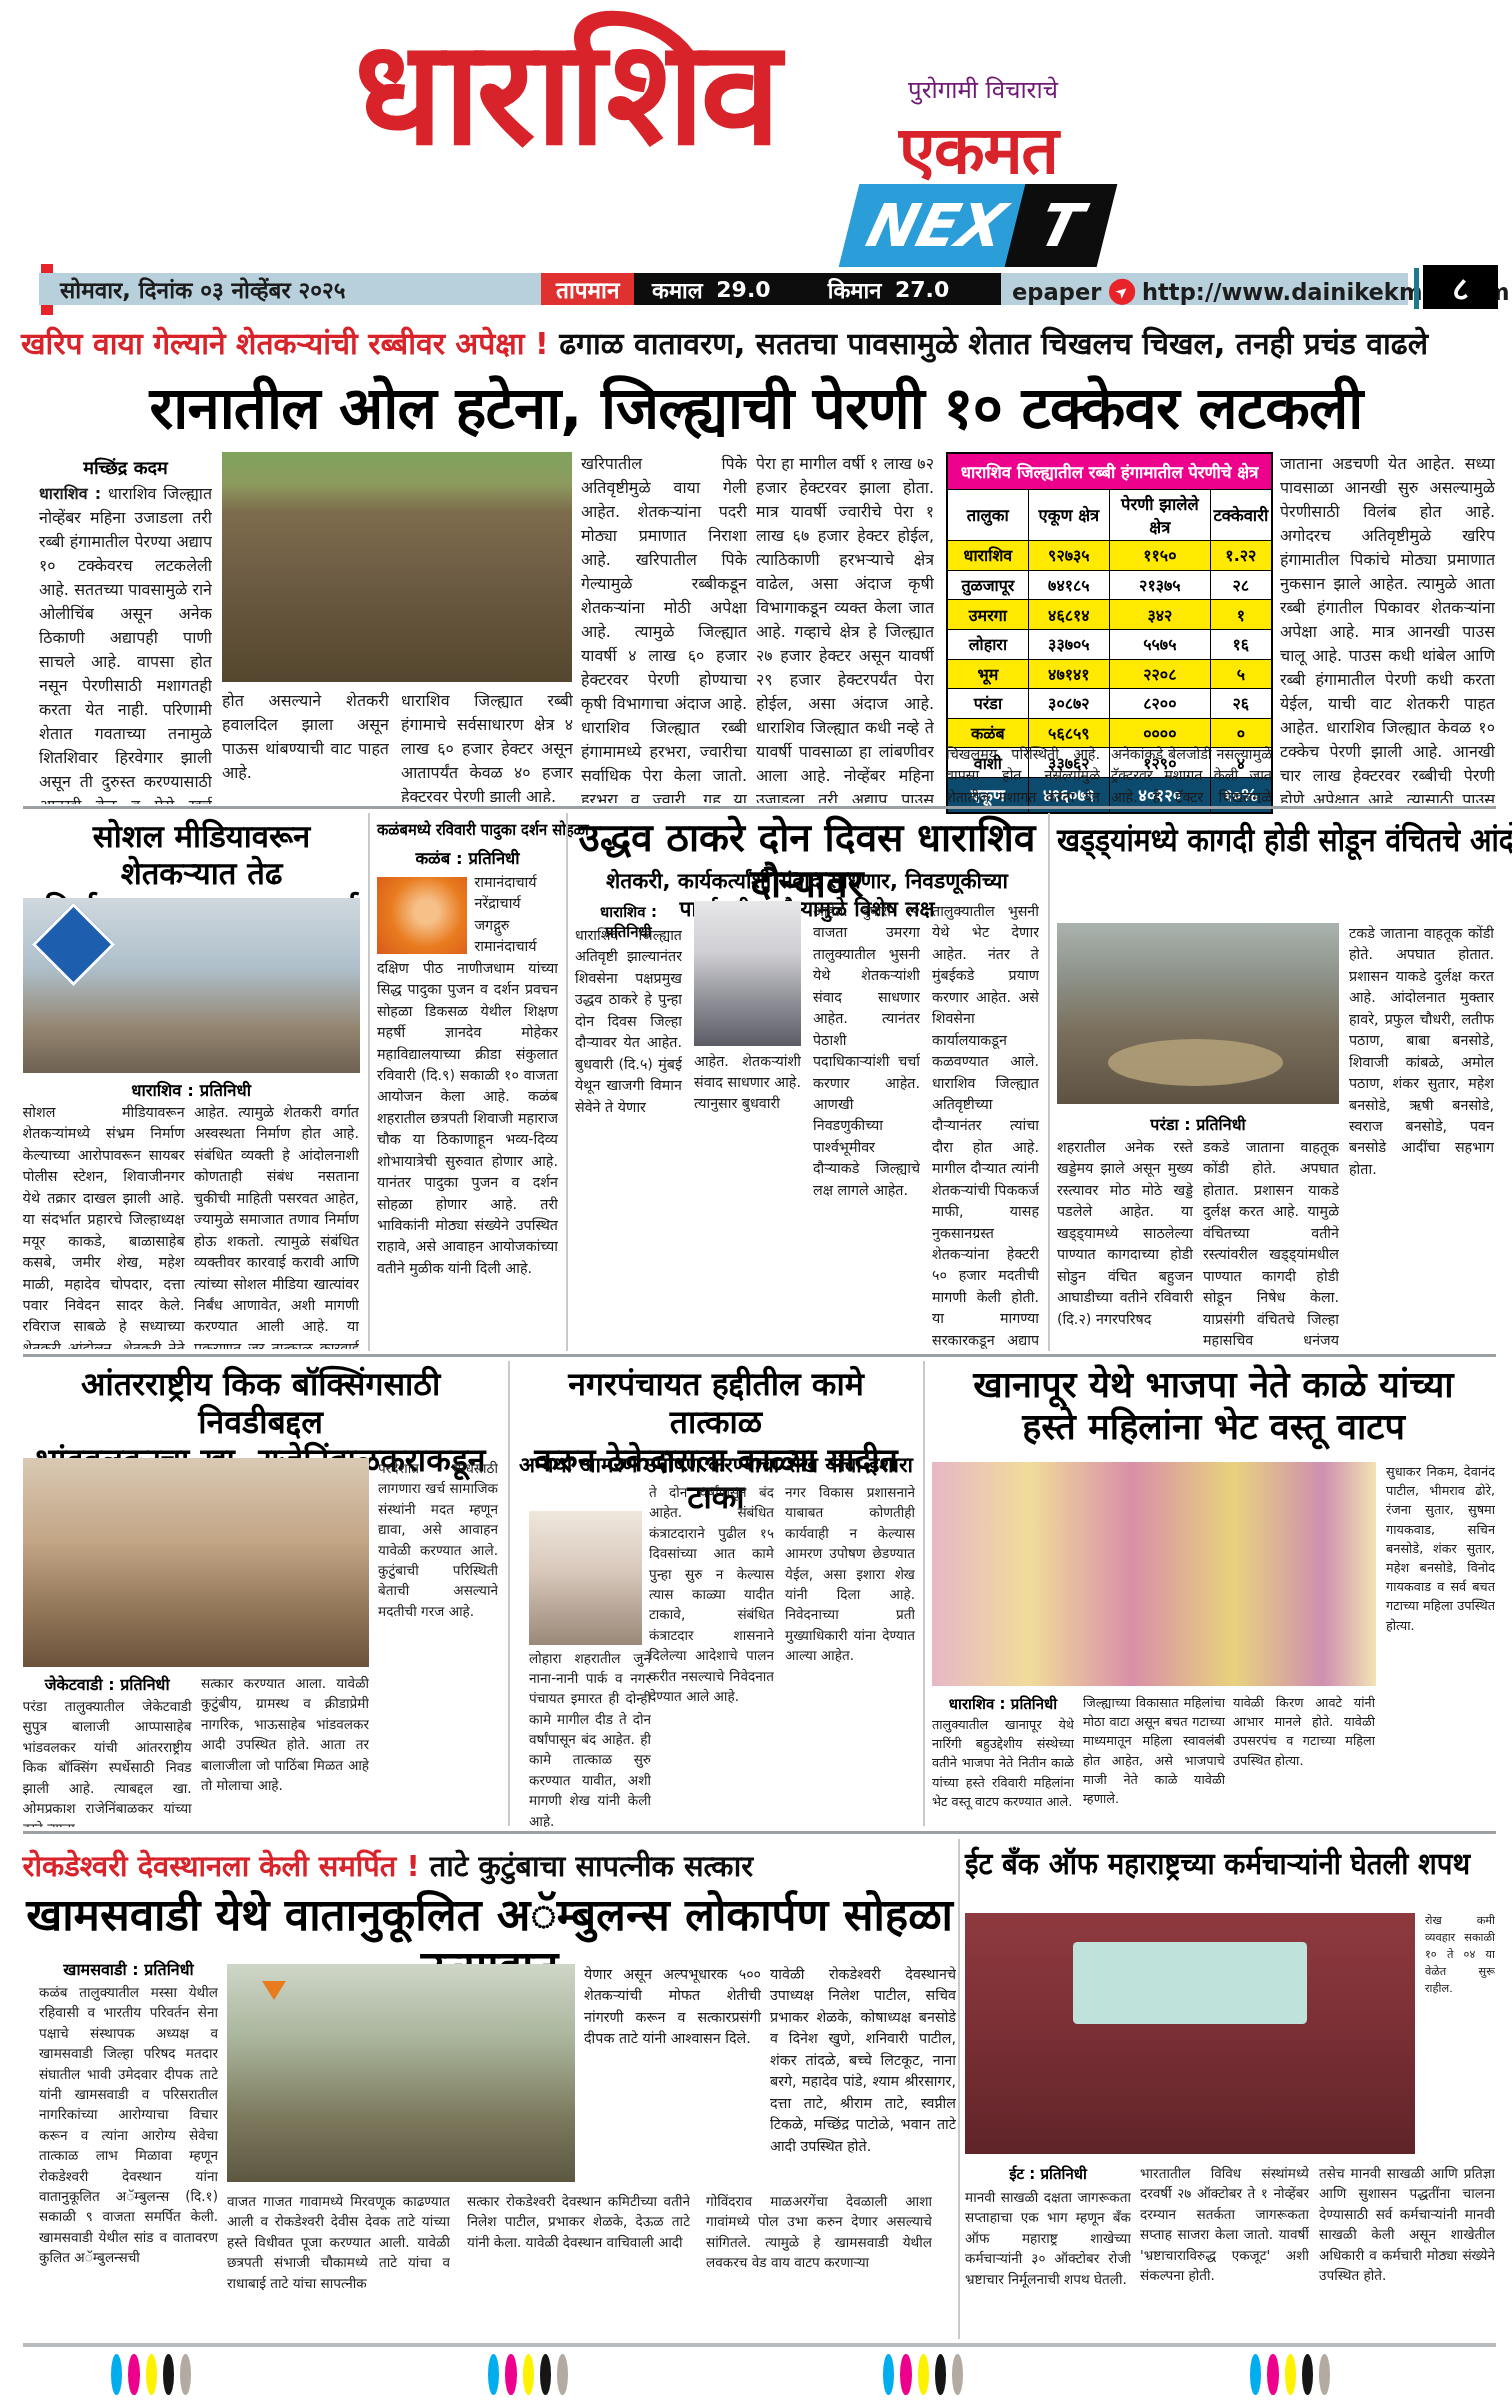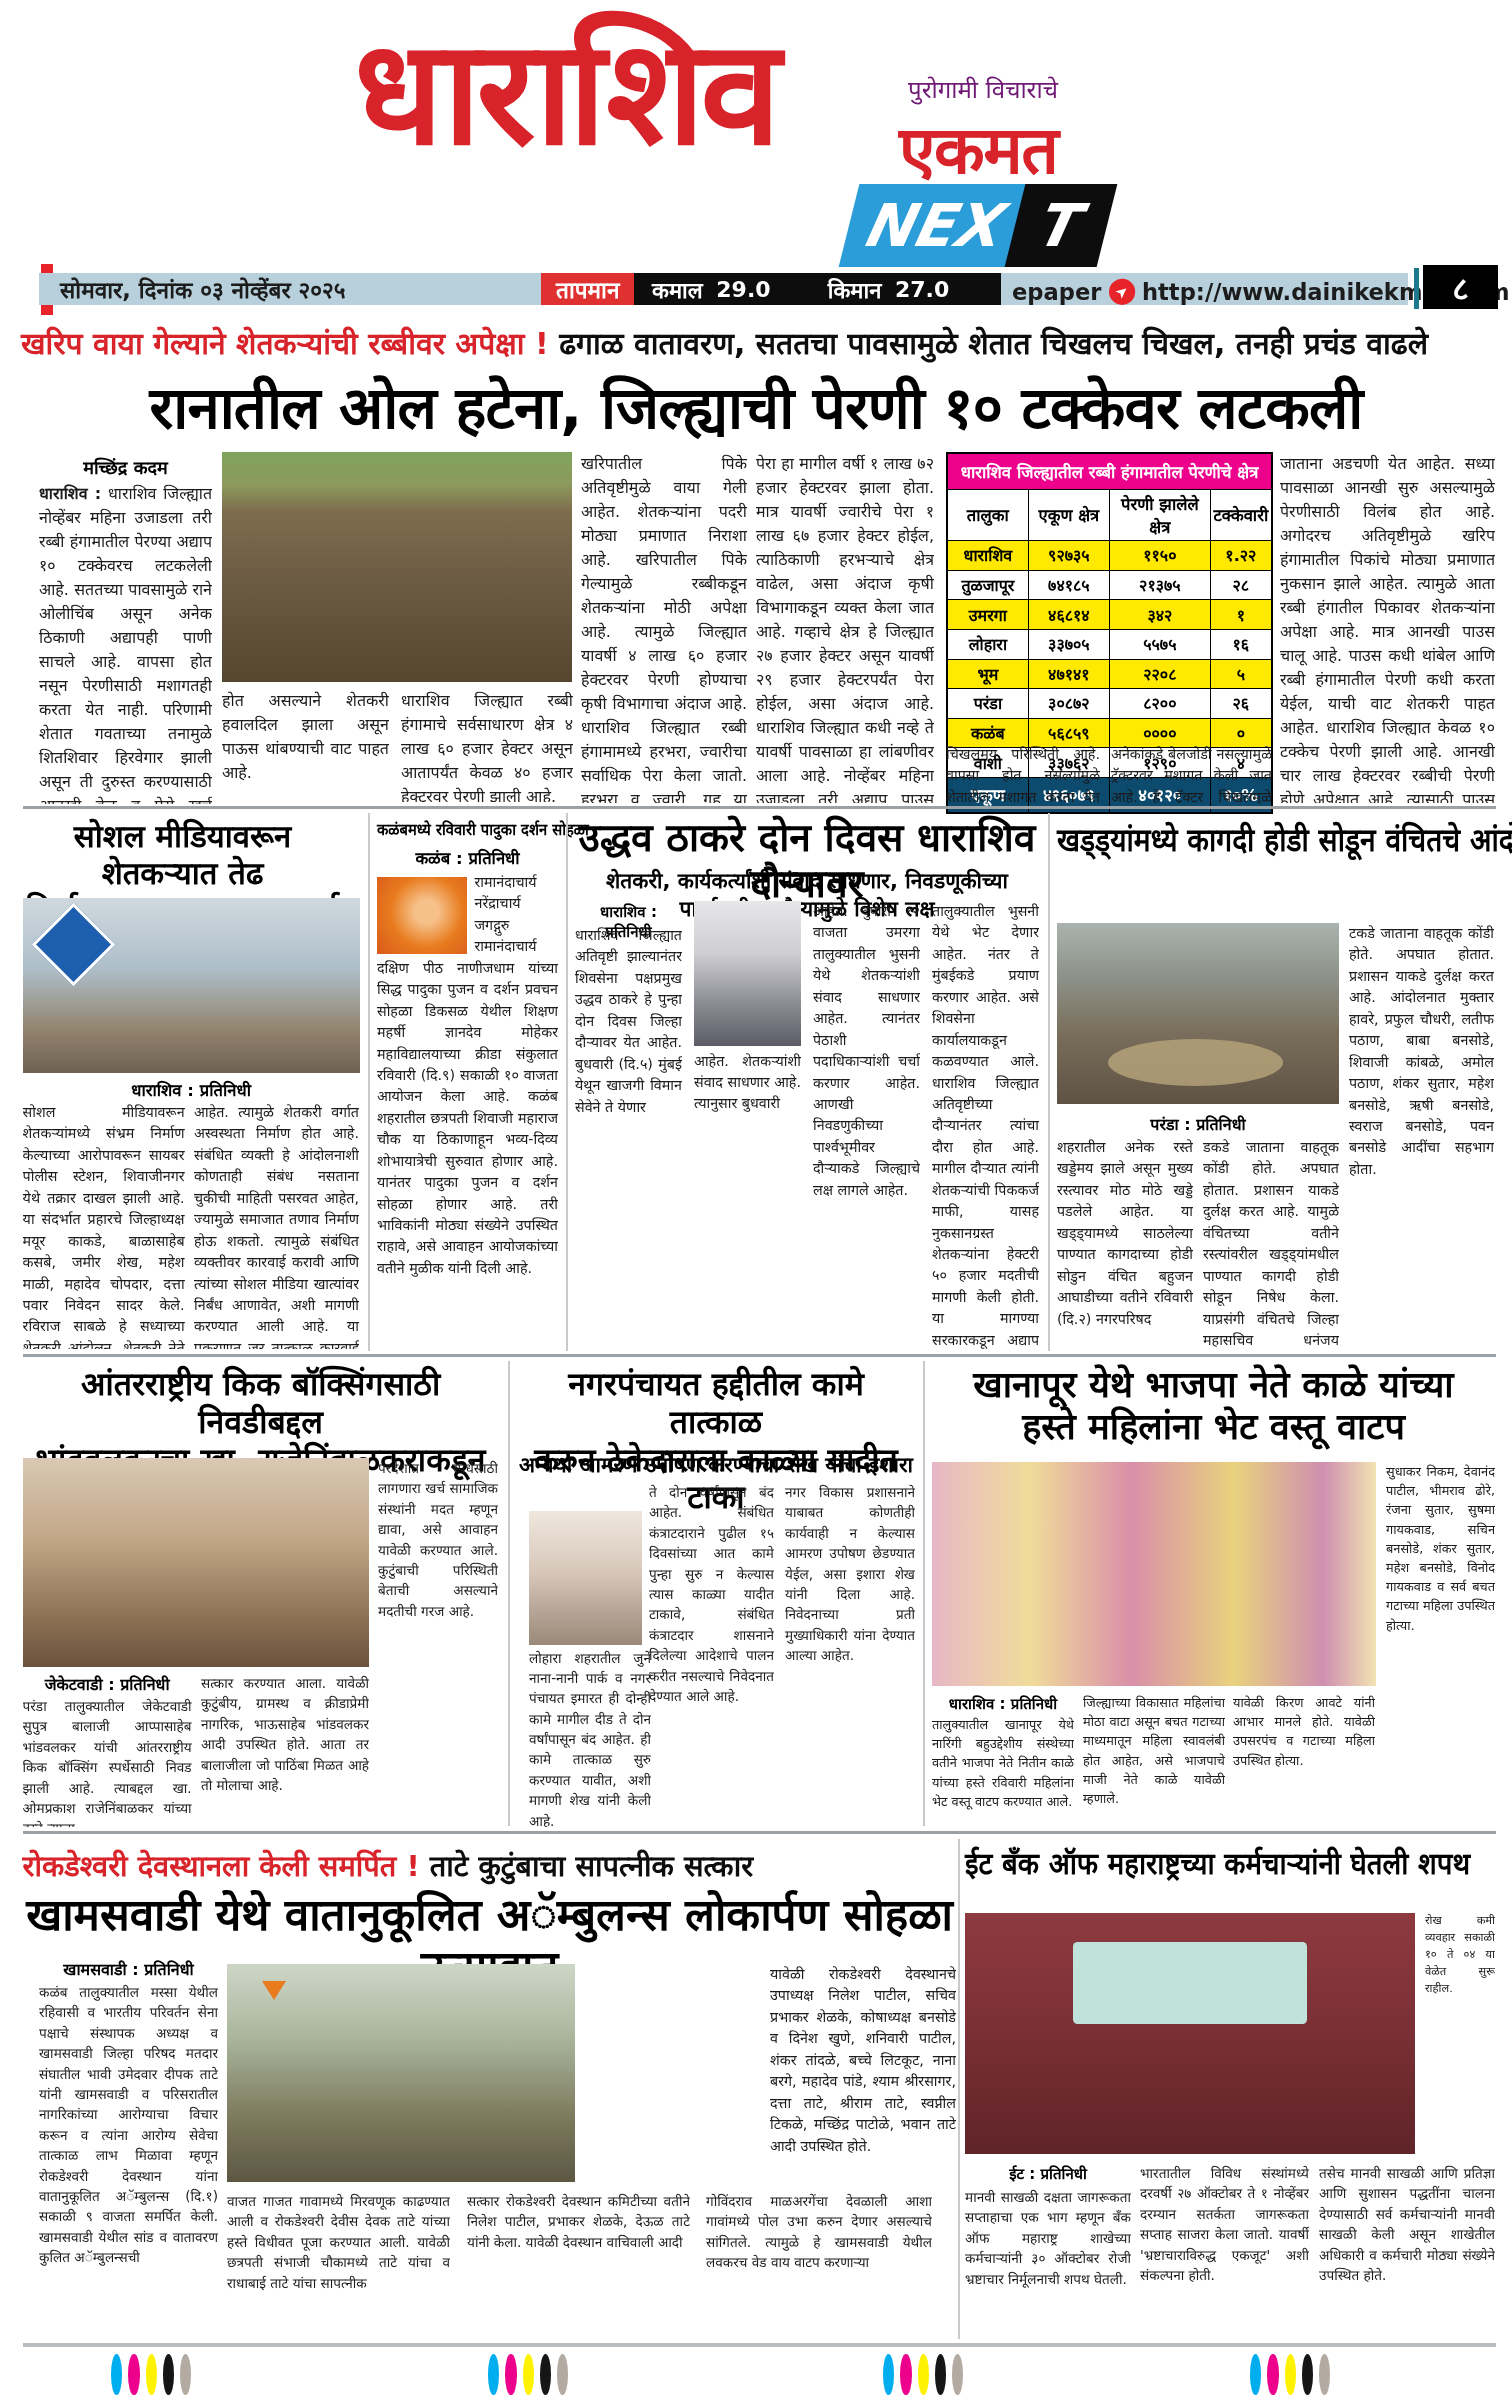--- a/index.html
+++ b/index.html
@@ -206,21 +206,21 @@
         </tr>
   </tbody>
     </table>
 
   <div class="col" style="left:946px;top:744px;width:154px;height:59px;font-size:14.3px;">चिखलमय परिस्थिती आहे. वापसा होत नसल्यामुळे शेतातील मशागत करता येत नाही. अलीकडे</div>
   <div class="col" style="left:1111px;top:744px;width:161px;height:59px;font-size:14.3px;">अनेकांकडे बेलजोडी नसल्यामुळे ट्रॅक्टरवर मशागत केली जात आहे. हे ट्रॅक्टर चिखलमुळे शेतात</div>
   <div class="col" style="left:1280px;top:452px;width:215px;height:351px;font-size:16px;">जाताना अडचणी येत आहेत. सध्या पावसाळा आनखी सुरु असल्यामुळे पेरणीसाठी विलंब होत आहे. अगोदरच अतिवृष्टीमुळे खरिप हंगामातील पिकांचे मोठ्या प्रमाणात नुकसान झाले आहेत. त्यामुळे आता रब्बी हंगातील पिकावर शेतकऱ्यांना अपेक्षा आहे. मात्र आनखी पाउस चालू आहे. पाउस कधी थांबेल आणि रब्बी हंगामातील पेरणी कधी करता येईल, याची वाट शेतकरी पाहत आहेत. धाराशिव जिल्ह्यात केवळ १० टक्केच पेरणी झाली आहे. आनखी चार लाख हेक्टरवर रब्बीची पेरणी होणे अपेक्षात आहे. त्यासाठी पाउस बंद होण्याची शेतकरी वाट पाहत आहे.</div>
 
   <div class="rule-h" style="left:22.6px;top:806px;width:1473px;height:3px;"></div>
 
-  <div class="hl" style="left:14px;top:818px;width:337px;font-size:31px;">
+  <div class="hl" style="left:33px;top:818px;width:337px;font-size:31px;">
     <div>सोशल मीडियावरून शेतकऱ्यात तेढ</div>
       <div>निर्माण करणाऱ्यावर कारवाई करा</div>
   </div>
   <div class="photo ph-cyber" style="left:22.6px;top:898px;width:337px;height:175px;"></div>
   <div class="byline" style="left:22.6px;top:1078px;width:337px;font-size:16.6px;">धाराशिव : प्रतिनिधी</div>
   <div class="col" style="left:22.6px;top:1102px;width:162px;height:247px;font-size:14.3px;">सोशल मीडियावरून शेतकऱ्यांमध्ये संभ्रम निर्माण केल्याच्या आरोपावरून सायबर पोलीस स्टेशन, शिवाजीनगर येथे तक्रार दाखल झाली आहे. या संदर्भात प्रहारचे जिल्हाध्यक्ष मयूर काकडे, बाळासाहेब कसबे, जमीर शेख, महेश माळी, महादेव चोपदार, दत्ता पवार निवेदन सादर केले. रविराज साबळे हे सध्याच्या शेतकरी आंदोलन, शेतकरी नेते आणि सरकार यांच्यातील चर्चांवर तथ्यहीन आणि दिशाभूल करणारी वक्तव्ये सोशल मीडियावर करत</div>
   <div class="col" style="left:194px;top:1102px;width:165px;height:247px;font-size:14.3px;">आहेत. त्यामुळे शेतकरी वर्गात अस्वस्थता निर्माण होत आहे. संबंधित व्यक्ती हे आंदोलनाशी कोणताही संबंध नसताना चुकीची माहिती पसरवत आहेत, ज्यामुळे समाजात तणाव निर्माण होऊ शकतो. त्यामुळे संबंधित व्यक्तीवर कारवाई करावी आणि त्यांच्या सोशल मीडिया खात्यांवर निर्बंध आणावेत, अशी मागणी करण्यात आली आहे. या प्रकरणात जर तात्काळ कारवाई झाली नाही, तर आंदोलन छेडण्यात येईल, असा इशारा दिला आहे.</div>
 
   <div class="rule-v" style="left:368px;top:813px;height:538px;"></div>
 
@@ -296,20 +296,21 @@
   <div class="rule-h" style="left:22.6px;top:1831px;width:1473px;height:3px;"></div>
 
   <div class="abs" style="left:22.6px;top:1845px;width:934px;font-size:29px;font-weight:800;white-space:nowrap;">
     <span style="color:#d8232a;">रोकडेश्वरी देवस्थानला केली समर्पित !</span><span style="color:#0d0d0d;"> ताटे कुटुंबाचा सापत्नीक सत्कार</span>
   </div>
 
   <div class="hl" style="left:22.6px;top:1889px;width:934px;font-size:44px;">खामसवाडी येथे वातानुकूलित अॅम्बुलन्स लोकार्पण सोहळा उत्साहात</div>
   <div class="byline" style="left:39px;top:1958px;width:179px;font-size:16px;">खामसवाडी : प्रतिनिधी</div>
   <div class="col" style="left:39px;top:1982px;width:179px;height:357px;font-size:13.6px;">कळंब तालुक्यातील मस्सा येथील रहिवासी व भारतीय परिवर्तन सेना पक्षाचे संस्थापक अध्यक्ष व खामसवाडी जिल्हा परिषद मतदार संघातील भावी उमेदवार दीपक ताटे यांनी खामसवाडी व परिसरातील नागरिकांच्या आरोग्याचा विचार करून व त्यांना आरोग्य सेवेचा तात्काळ लाभ मिळावा म्हणून रोकडेश्वरी देवस्थान यांना वातानुकूलित अॅम्बुलन्स (दि.१) सकाळी ९ वाजता समर्पित केली. खामसवाडी येथील सांड व वातावरण कुलित अॅम्बुलन्सची</div>
   <div class="photo ph-ambul" style="left:227px;top:1964px;width:348px;height:218px;"></div>
+  <div class="col" style="left:584px;top:1964px;width:177px;height:218px;font-size:14.3px;">येणार असून अल्पभूधारक ५०० शेतकऱ्यांची मोफत शेतीची नांगरणी करून व सत्कारप्रसंगी दीपक ताटे यांनी आश्वासन दिले.</div>
   <div class="col" style="left:770px;top:1964px;width:186px;height:218px;font-size:14.3px;">यावेळी रोकडेश्वरी देवस्थानचे उपाध्यक्ष निलेश पाटील, सचिव प्रभाकर शेळके, कोषाध्यक्ष बनसोडे व दिनेश खुणे, शनिवारी पाटील, शंकर तांदळे, बच्चे लिटकूट, नाना बरगे, महादेव पांडे, श्याम श्रीरसागर, दत्ता ताटे, श्रीराम ताटे, स्वप्नील टिकळे, मच्छिंद्र पाटोळे, भवान ताटे आदी उपस्थित होते.</div>
   <div class="col" style="left:227px;top:2191px;width:223px;height:148px;font-size:13.6px;">वाजत गाजत गावामध्ये मिरवणूक काढण्यात आली व रोकडेश्वरी देवीस देवक ताटे यांच्या हस्ते विधीवत पूजा करण्यात आली. यावेळी छत्रपती संभाजी चौकामध्ये ताटे यांचा व राधाबाई ताटे यांचा सापत्नीक</div>
   <div class="col" style="left:467px;top:2191px;width:223px;height:148px;font-size:13.6px;">सत्कार रोकडेश्वरी देवस्थान कमिटीच्या वतीने निलेश पाटील, प्रभाकर शेळके, देऊळ ताटे यांनी केला. यावेळी देवस्थान वाचिवाली आदी</div>
   <div class="col" style="left:706px;top:2191px;width:226px;height:148px;font-size:13.6px;">गोविंदराव माळअरगेंचा देवळाली आशा गावांमध्ये पोल उभा करुन देणार असल्याचे सांगितले. त्यामुळे हे खामसवाडी येथील लवकरच वेड वाय वाटप करणाऱ्या</div>
 
   <div class="rule-v" style="left:958px;top:1839px;height:500px;"></div>
 
   <div class="hl nowrapx" style="left:965px;top:1846px;font-size:30px;transform:scaleX(0.92);">ईट बँक ऑफ महाराष्ट्रच्या कर्मचाऱ्यांनी घेतली शपथ</div>
   <div class="photo ph-bank" style="left:965px;top:1913px;width:450px;height:241px;"></div>
   <div class="col" style="left:1425px;top:1913px;width:70px;height:241px;font-size:11.3px;">रोख कमी व्यवहार सकाळी १० ते ०४ या वेळेत सुरू राहील.</div>

